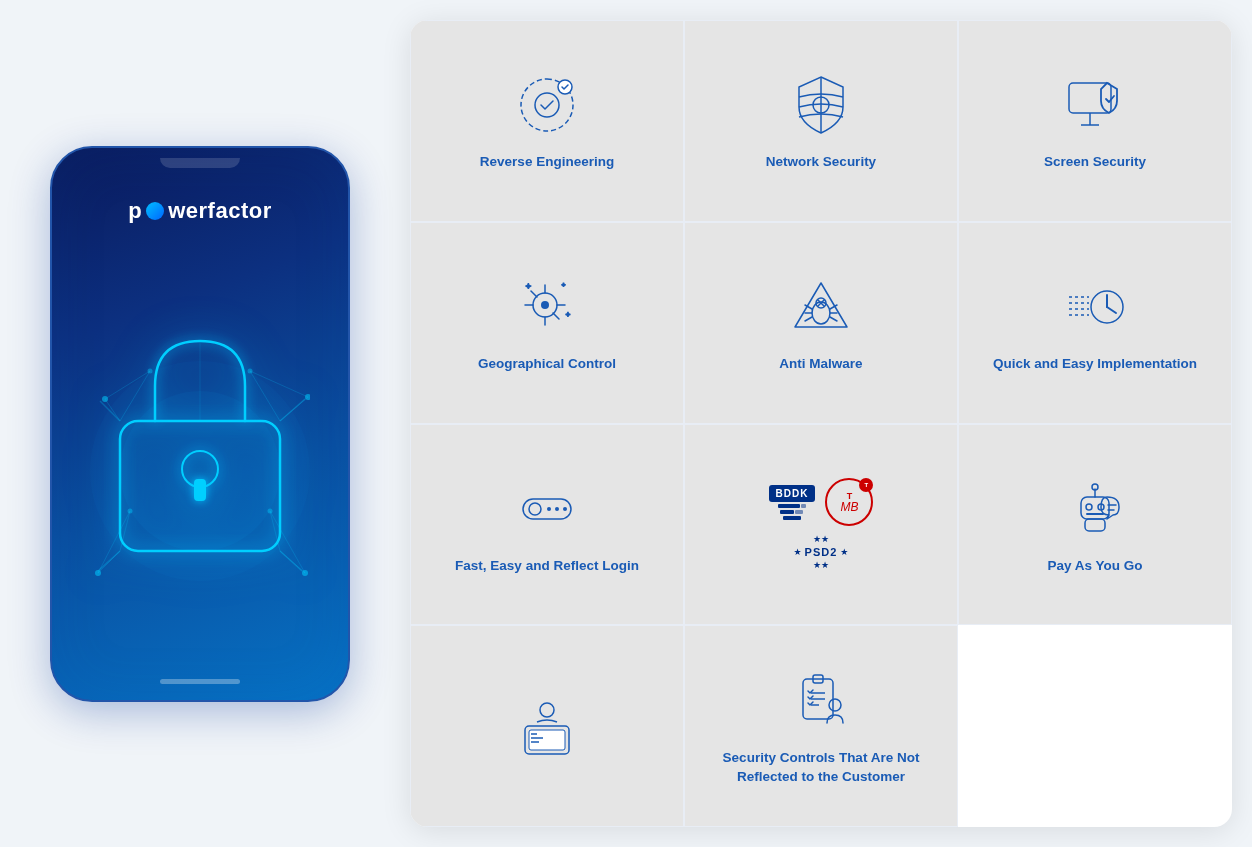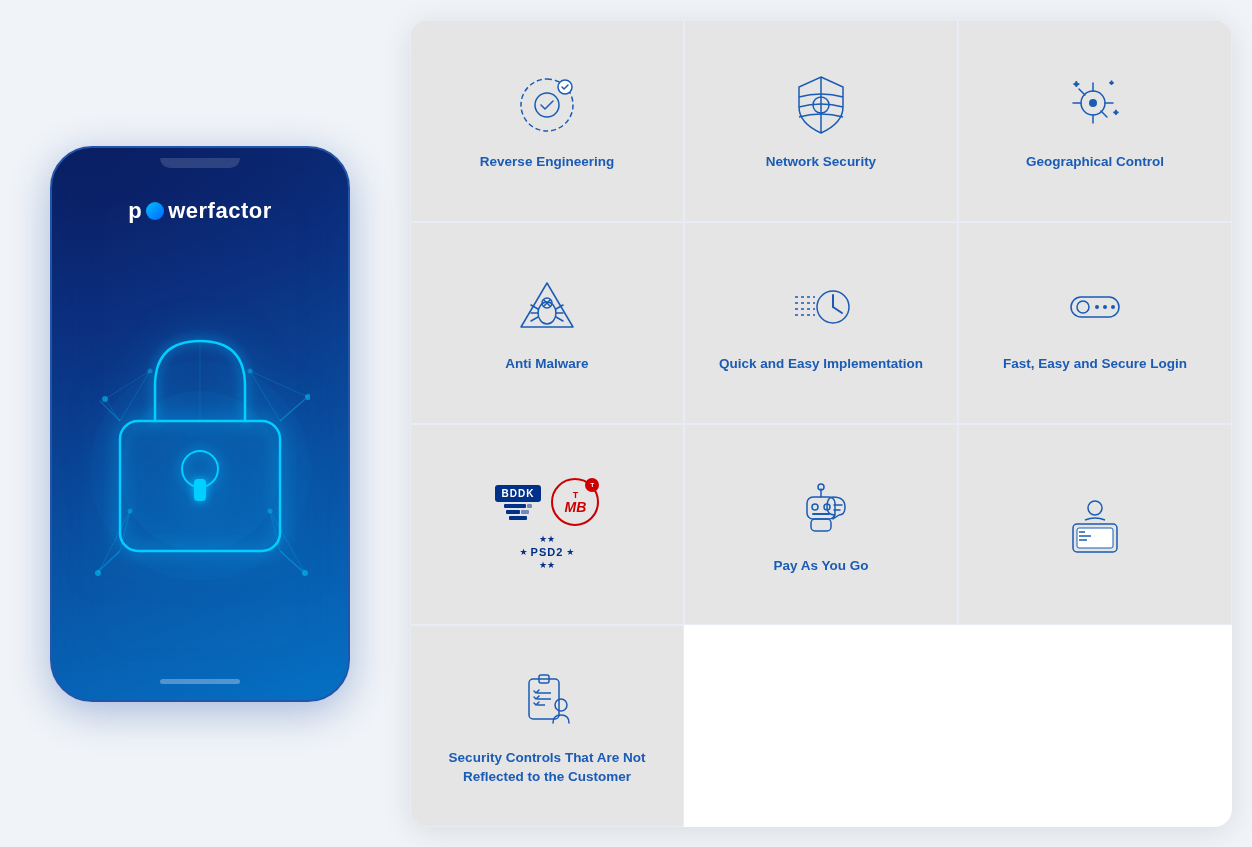--- a/index.html
+++ b/index.html
@@ -217,20 +217,32 @@
             <circle cx="32" cy="32" r="8"></circle>
             <path d="M32 4 L32 60"></path>
             <path d="M10 24 Q32 18 54 24"></path>
             <path d="M10 34 Q32 28 54 34"></path>
             <path d="M10 44 Q32 38 54 44"></path>
           </svg>
         </div>
         <div class="cell-label">Network Security</div>
       </div>
 
+      <div class="cell">
+        <div class="cell-icon">
+          <svg viewBox="0 0 64 64">
+            <rect x="6" y="10" width="42" height="30" rx="4"></rect>
+            <line x1="27" y1="40" x2="27" y2="52"></line>
+            <line x1="18" y1="52" x2="36" y2="52"></line>
+            <path d="M44 10 L54 16 L54 28 Q54 36 46 40 Q38 36 38 28 L38 16 Z" stroke-width="1.8"></path>
+            <path d="M43 26 l3 3 l5-6" stroke-width="1.8" stroke-linecap="round" stroke-linejoin="round"></path>
+          </svg>
+        </div>
+        <div class="cell-label">Screen Security</div>
+      </div>
 
       <div class="cell">
         <div class="cell-icon">
           <svg viewBox="0 0 64 64">
             <circle cx="30" cy="30" r="12"></circle>
             <path d="M30 18 L30 10" stroke-linecap="round"></path>
             <path d="M30 42 L30 50" stroke-linecap="round"></path>
             <path d="M18 30 L10 30" stroke-linecap="round"></path>
             <path d="M42 30 L50 30" stroke-linecap="round"></path>
             <path d="M22 22 L16 16" stroke-linecap="round"></path>
@@ -292,21 +304,21 @@
 
             <rect x="8" y="22" width="48" height="20" rx="10"></rect>
 
             <circle cx="20" cy="32" r="6"></circle>
 
             <circle cx="34" cy="32" r="2" fill="#1a5bb5" stroke="none"></circle>
             <circle cx="42" cy="32" r="2" fill="#1a5bb5" stroke="none"></circle>
             <circle cx="50" cy="32" r="2" fill="#1a5bb5" stroke="none"></circle>
           </svg>
         </div>
-        <div class="cell-label">Fast, Easy and Secure Login</div>
+        <div class="cell-label">Fast, Easy and Reflect Login</div>
       </div>
 
       <div class="cell">
         <div class="compliance-logos">
           <div class="compliance-top">
 
             <div style="display:flex;flex-direction:column;align-items:center;gap:2px;">
               <div style="background:#003087;color:#fff;font-size:10px;font-weight:900;padding:3px 7px;border-radius:3px;letter-spacing:1px;">BDDK</div>
               <div style="display:flex;gap:1px;">
                 <div style="width:22px;height:4px;background:#003087;border-radius:1px;"></div>
@@ -316,21 +328,21 @@
                 <div style="width:14px;height:4px;background:#003087;border-radius:1px;"></div>
                 <div style="width:8px;height:4px;background:#003087;border-radius:1px;opacity:0.5;"></div>
               </div>
               <div style="display:flex;gap:1px;">
                 <div style="width:18px;height:4px;background:#003087;border-radius:1px;"></div>
               </div>
             </div>
 
             <div style="width:48px;height:48px;border:2.5px solid #cc0000;border-radius:50%;display:flex;flex-direction:column;align-items:center;justify-content:center;position:relative;">
               <span style="font-size:9px;font-weight:900;color:#cc0000;line-height:1;">T</span>
-              <span style="font-size:14px;font-weight:700;color:#cc0000;line-height:1;font-style:italic;">MB</span>
+              <span style="font-size:12px;font-weight:400;color:#cc0000;line-height:1;font-style:italic;">MB</span>
               <div style="position:absolute;top:-2px;right:-2px;width:14px;height:14px;background:#cc0000;border-radius:50%;display:flex;align-items:center;justify-content:center;">
                 <span style="color:#fff;font-size:6px;font-weight:900;">T</span>
               </div>
             </div>
           </div>
 
           <div style="display:flex;flex-direction:column;align-items:center;gap:2px;">
             <div style="display:flex;gap:3px;font-size:9px;color:#003087;">★★</div>
             <div style="display:flex;gap:3px;align-items:center;">
               <span style="font-size:9px;color:#003087;">★</span>

